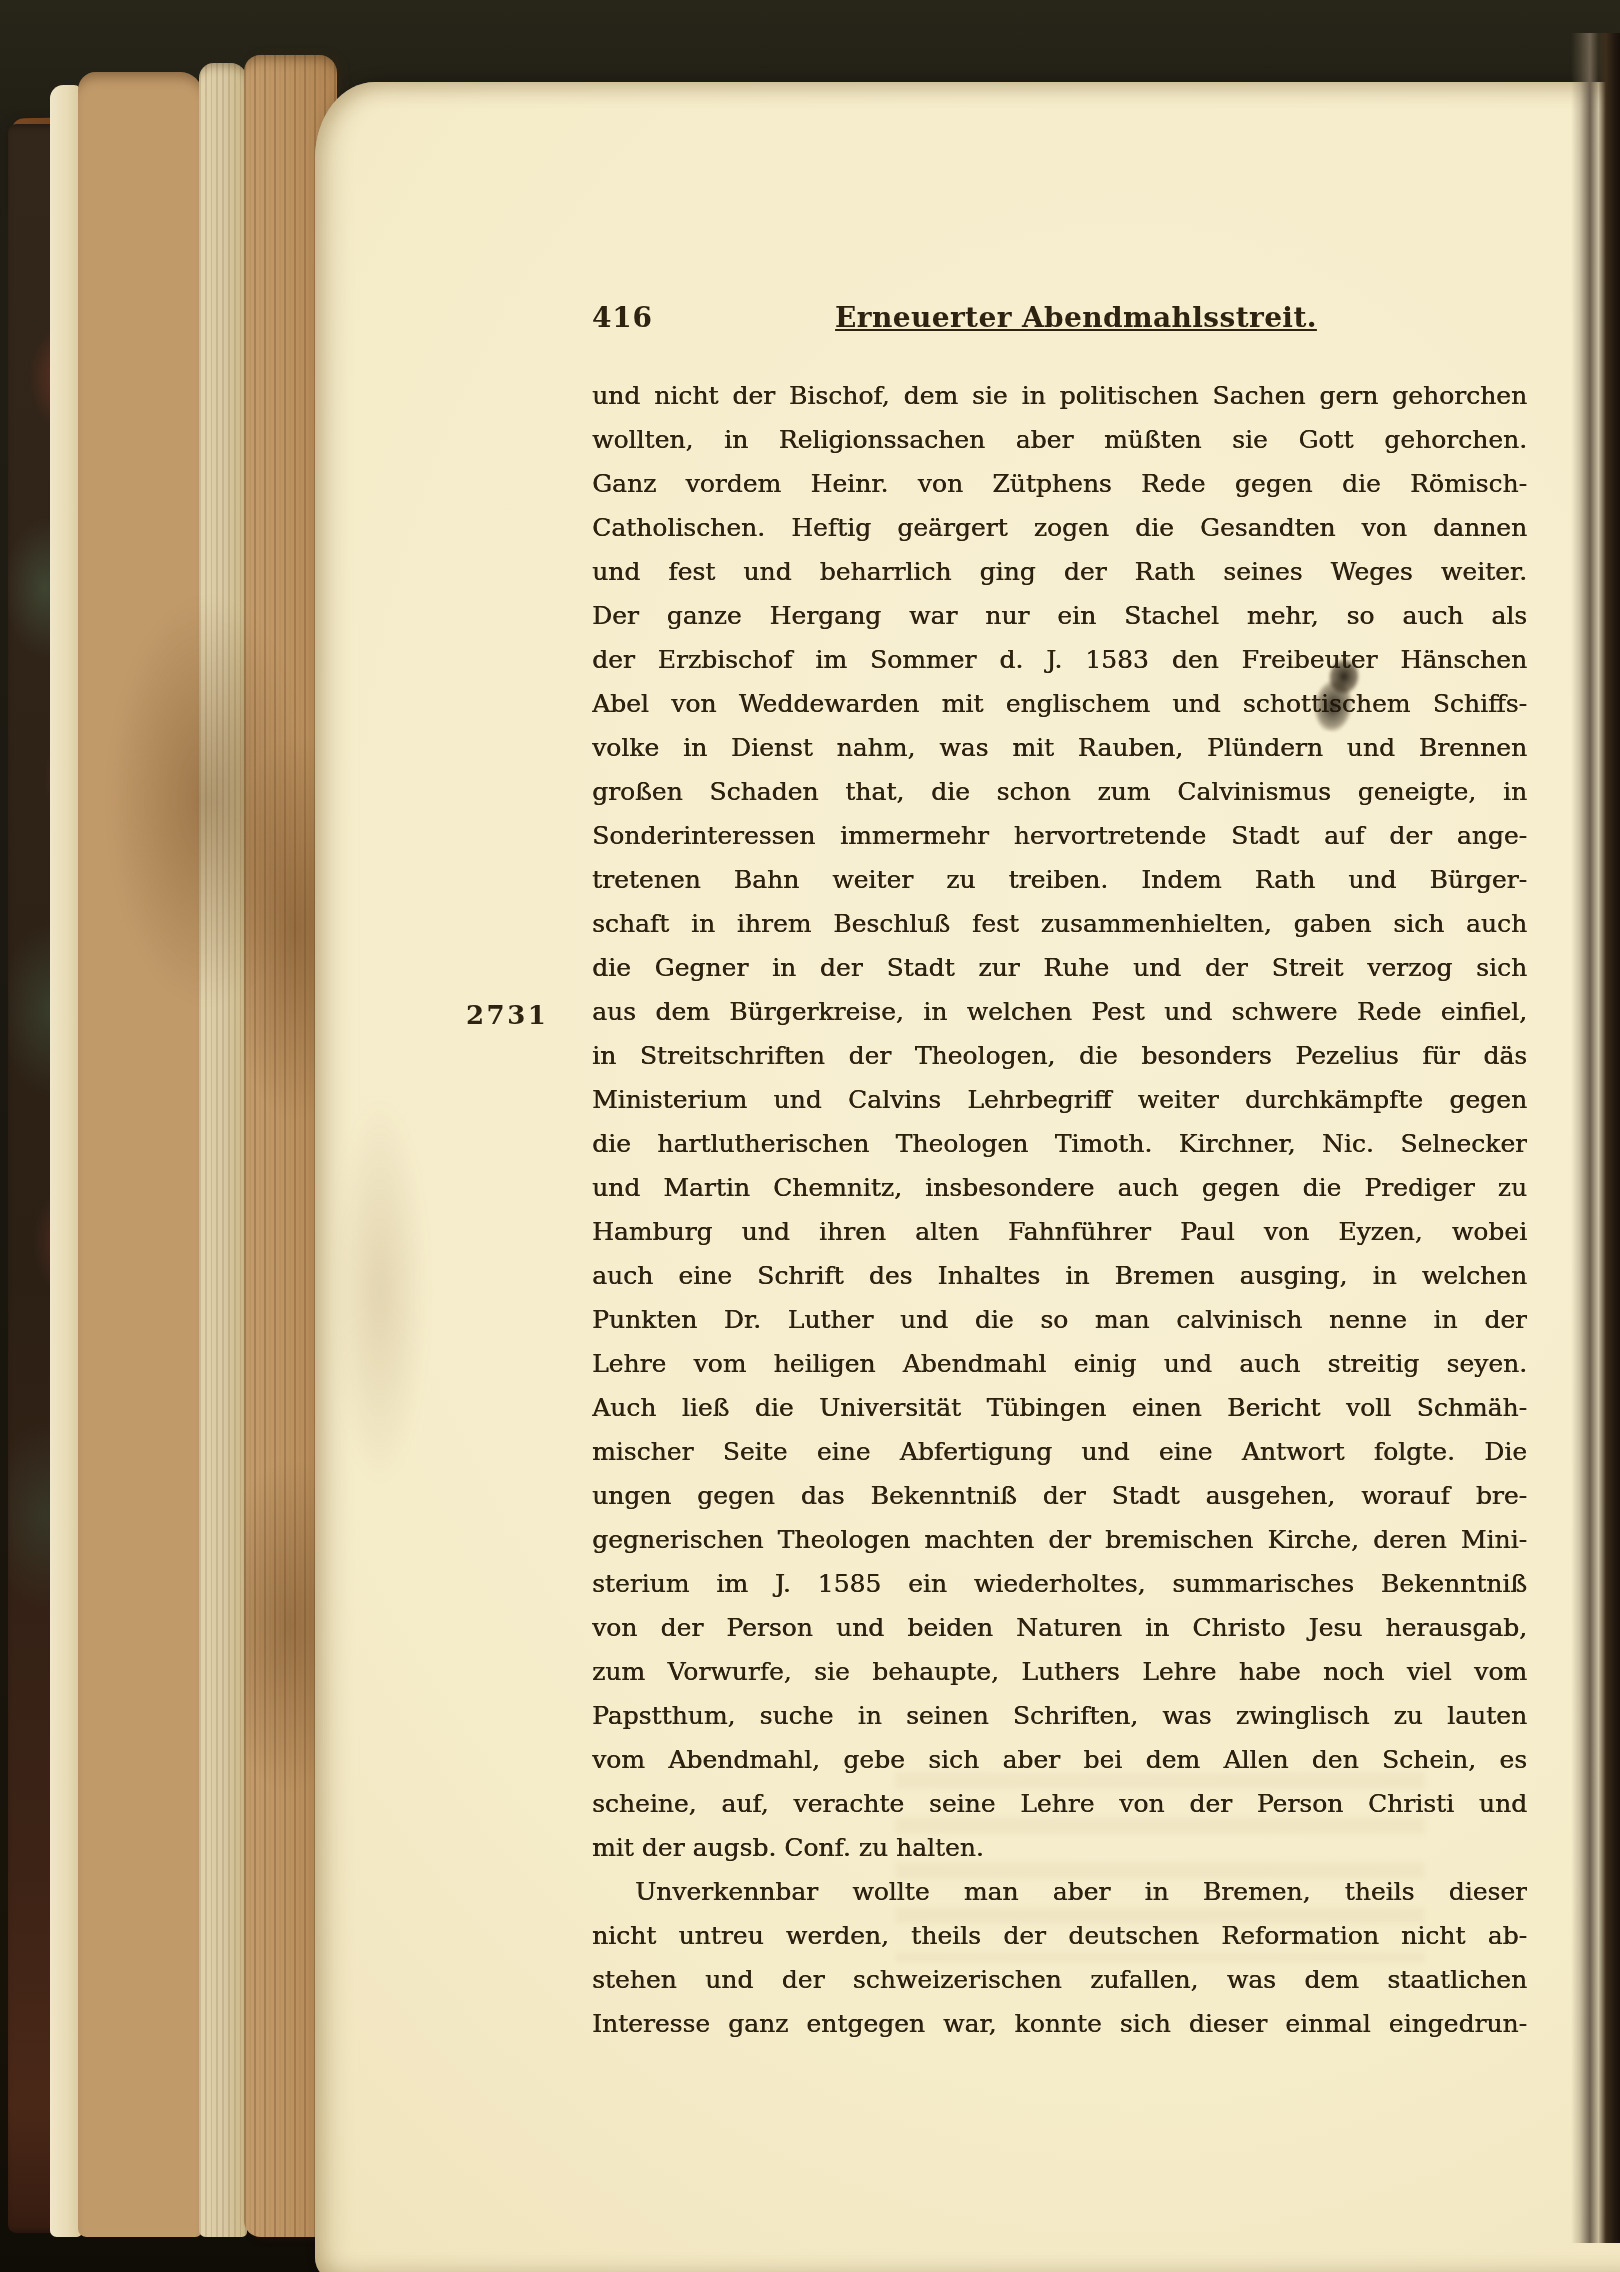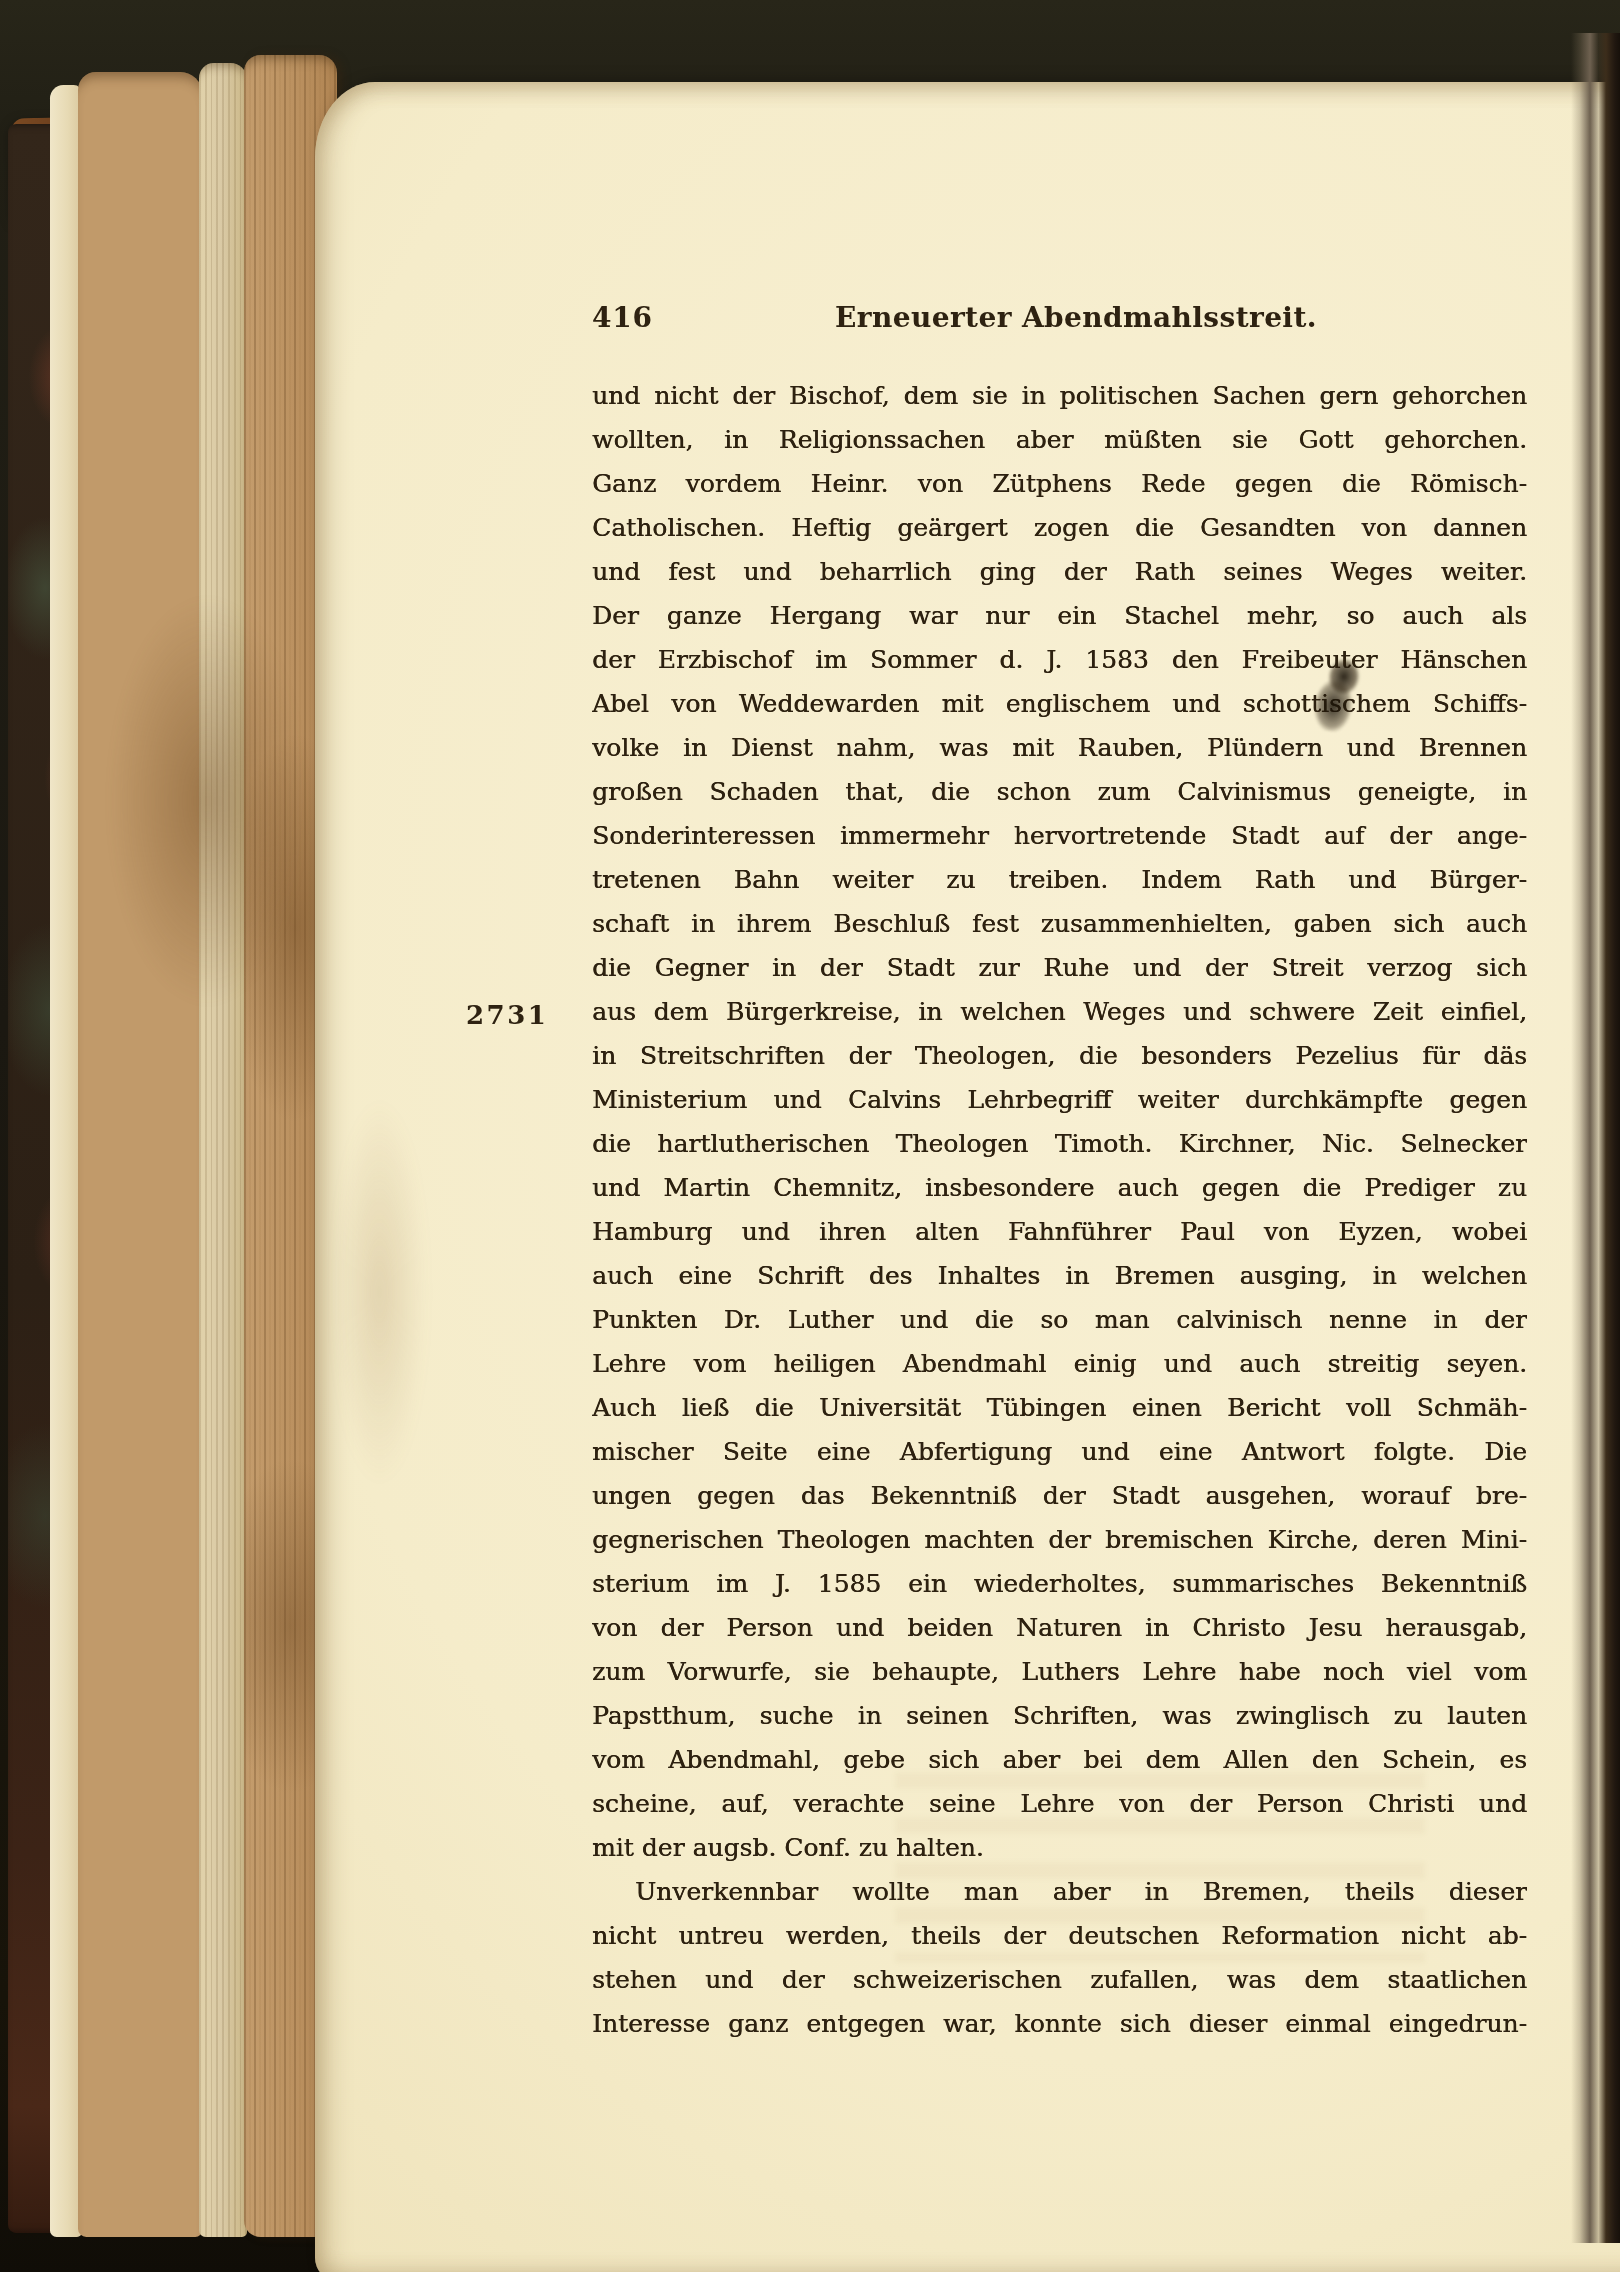--- a/index.html
+++ b/index.html
@@ -56,21 +56,21 @@
     filter:blur(5px);}
   
   .page{position:absolute;left:315px;top:38px;width:1404px;height:2199px;
     border-radius:60px 35px 20px 23px / 76px 40px 20px 23px;
     background:radial-gradient(120% 100% at 58% 38%,#f8f0d4 0%,#f5ecca 52%,#efe3bb 80%,#e6d6a9 96%,#e0cf9f 100%);
     box-shadow:inset 13.3px 0 25px rgba(125,92,42,.28),inset -6.6px -8.3px 21.5px rgba(115,84,40,.20),inset 0 10px 16.6px rgba(125,92,42,.16),
       8.3px 0 15px rgba(0,0,0,.35);margin-top:44px;}
   .running-head{position:absolute;left:0;top:219px;width:100%;height:50px;color:#2e2211;}
   .page-number{position:absolute;left:277px;top:0;font-size:28px;font-weight:700;letter-spacing:0.8px;}
   .running-title{position:absolute;left:761px;top:0;transform:translateX(-50%);
-    font-size:28px;font-weight:700;letter-spacing:0.4px;white-space:nowrap;}
+    font-size:28px;font-weight:700;letter-spacing:0.4px;white-space:nowrap;text-decoration:underline;}
   .margin-note{position:absolute;left:151px;top:918px;font-size:26px;font-weight:700;
     color:#2e2211;letter-spacing:2.5px;}
   .body{position:absolute;left:277px;top:292px;width:935px;color:#2d2110;
     font-size:25px;text-shadow:0.4px 0 0 currentColor;}
   .line{height:44px;line-height:44px;text-align:justify;text-align-last:justify;overflow:hidden;}
   .line.noj{text-align:right;text-align-last:left;}
   .line.indent{text-indent:43px;}
   .ink-blot{position:absolute;left:991px;top:570px;width:65px;height:80px;
     background:
       radial-gradient(21.5px 25px at 55% 30%,rgba(25,18,8,.9),rgba(40,28,12,.55) 55%,transparent 75%),
@@ -115,21 +115,21 @@
         <div class="line">und fest und beharrlich ging der Rath seines Weges weiter.</div>
         <div class="line">Der ganze Hergang war nur ein Stachel mehr, so auch als</div>
         <div class="line">der Erzbischof im Sommer d. J. 1583 den Freibeuter Hänschen</div>
         <div class="line">Abel von Weddewarden mit englischem und schottischem Schiffs-</div>
         <div class="line">volke in Dienst nahm, was mit Rauben, Plündern und Brennen</div>
         <div class="line">großen Schaden that, die schon zum Calvinismus geneigte, in</div>
         <div class="line">Sonderinteressen immermehr hervortretende Stadt auf der ange-</div>
         <div class="line">tretenen Bahn weiter zu treiben. Indem Rath und Bürger-</div>
         <div class="line">schaft in ihrem Beschluß fest zusammenhielten, gaben sich auch</div>
         <div class="line">die Gegner in der Stadt zur Ruhe und der Streit verzog sich</div>
-        <div class="line">aus dem Bürgerkreise, in welchen Weges und schwere Zeit einfiel,</div>
+        <div class="line">aus dem Bürgerkreise, in welchen Pest und schwere Rede einfiel,</div>
         <div class="line">in Streitschriften der Theologen, die besonders Pezelius für däs</div>
         <div class="line">Ministerium und Calvins Lehrbegriff weiter durchkämpfte gegen</div>
         <div class="line">die hartlutherischen Theologen Timoth. Kirchner, Nic. Selnecker</div>
         <div class="line">und Martin Chemnitz, insbesondere auch gegen die Prediger zu</div>
         <div class="line">Hamburg und ihren alten Fahnführer Paul von Eyzen, wobei</div>
         <div class="line">auch eine Schrift des Inhaltes in Bremen ausging, in welchen</div>
         <div class="line">Punkten Dr. Luther und die so man calvinisch nenne in der</div>
         <div class="line">Lehre vom heiligen Abendmahl einig und auch streitig seyen.</div>
         <div class="line">Auch ließ die Universität Tübingen einen Bericht voll Schmäh-</div>
         <div class="line">mischer Seite eine Abfertigung und eine Antwort folgte. Die</div>

